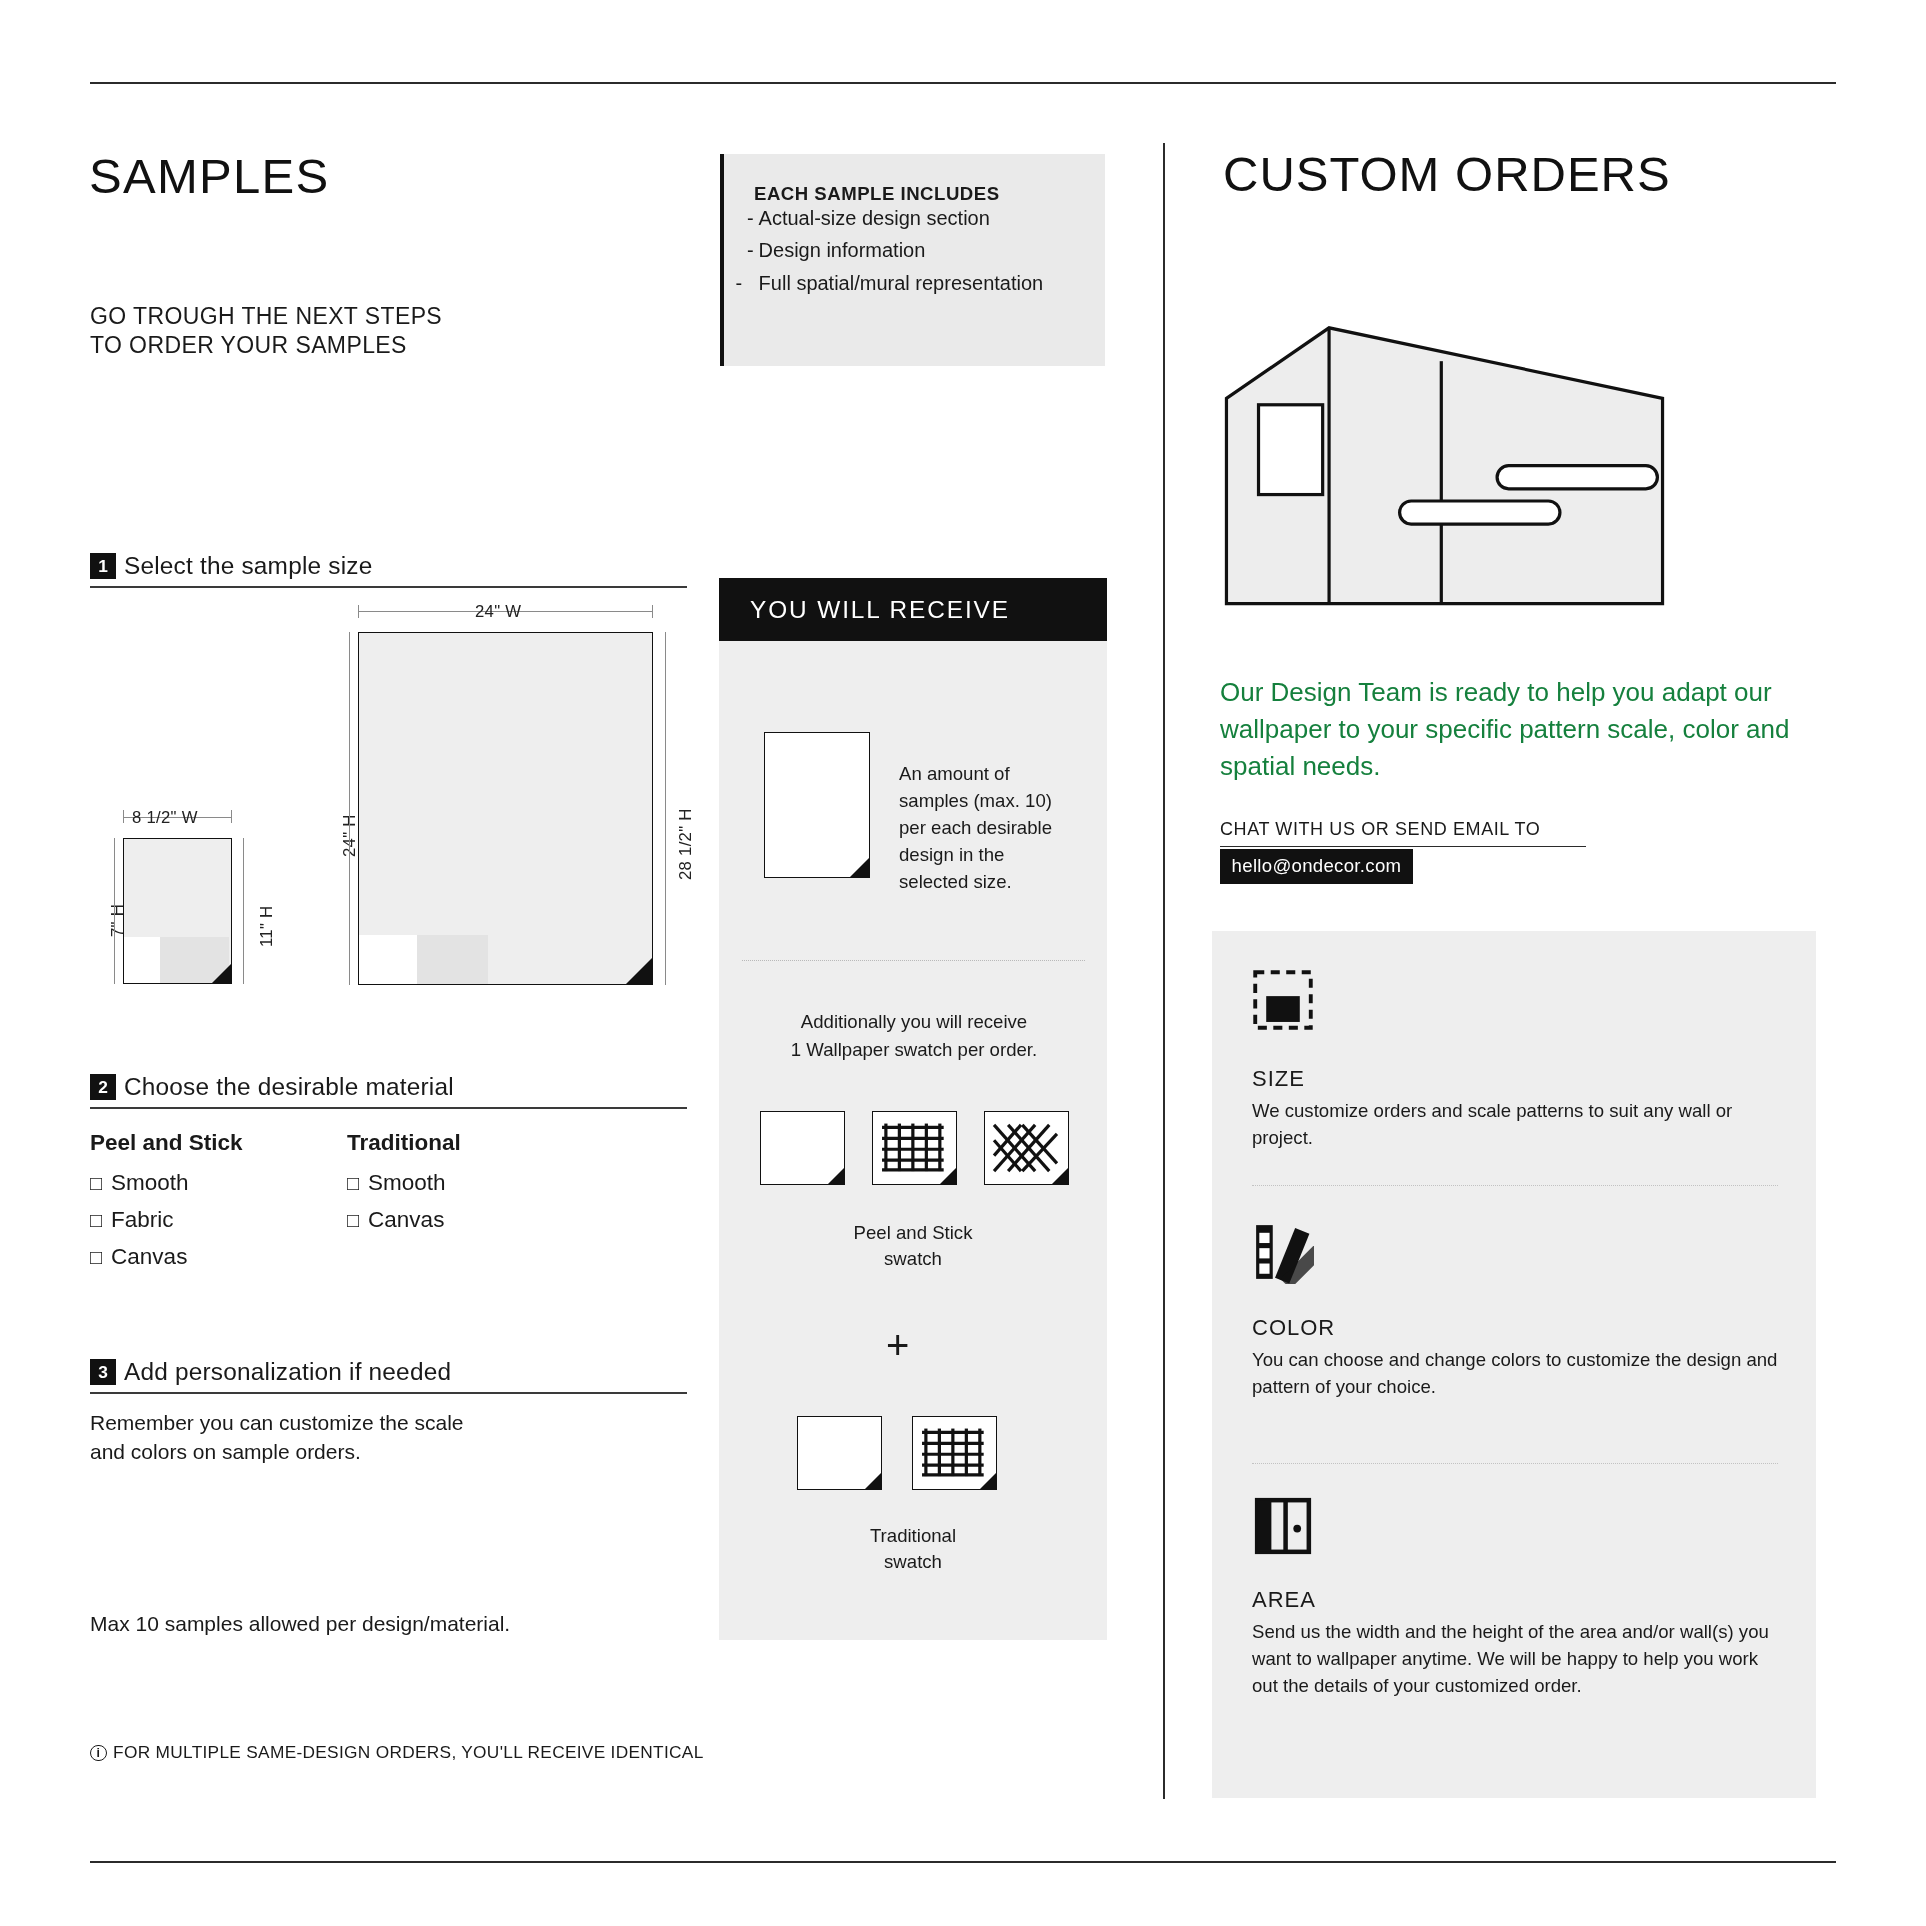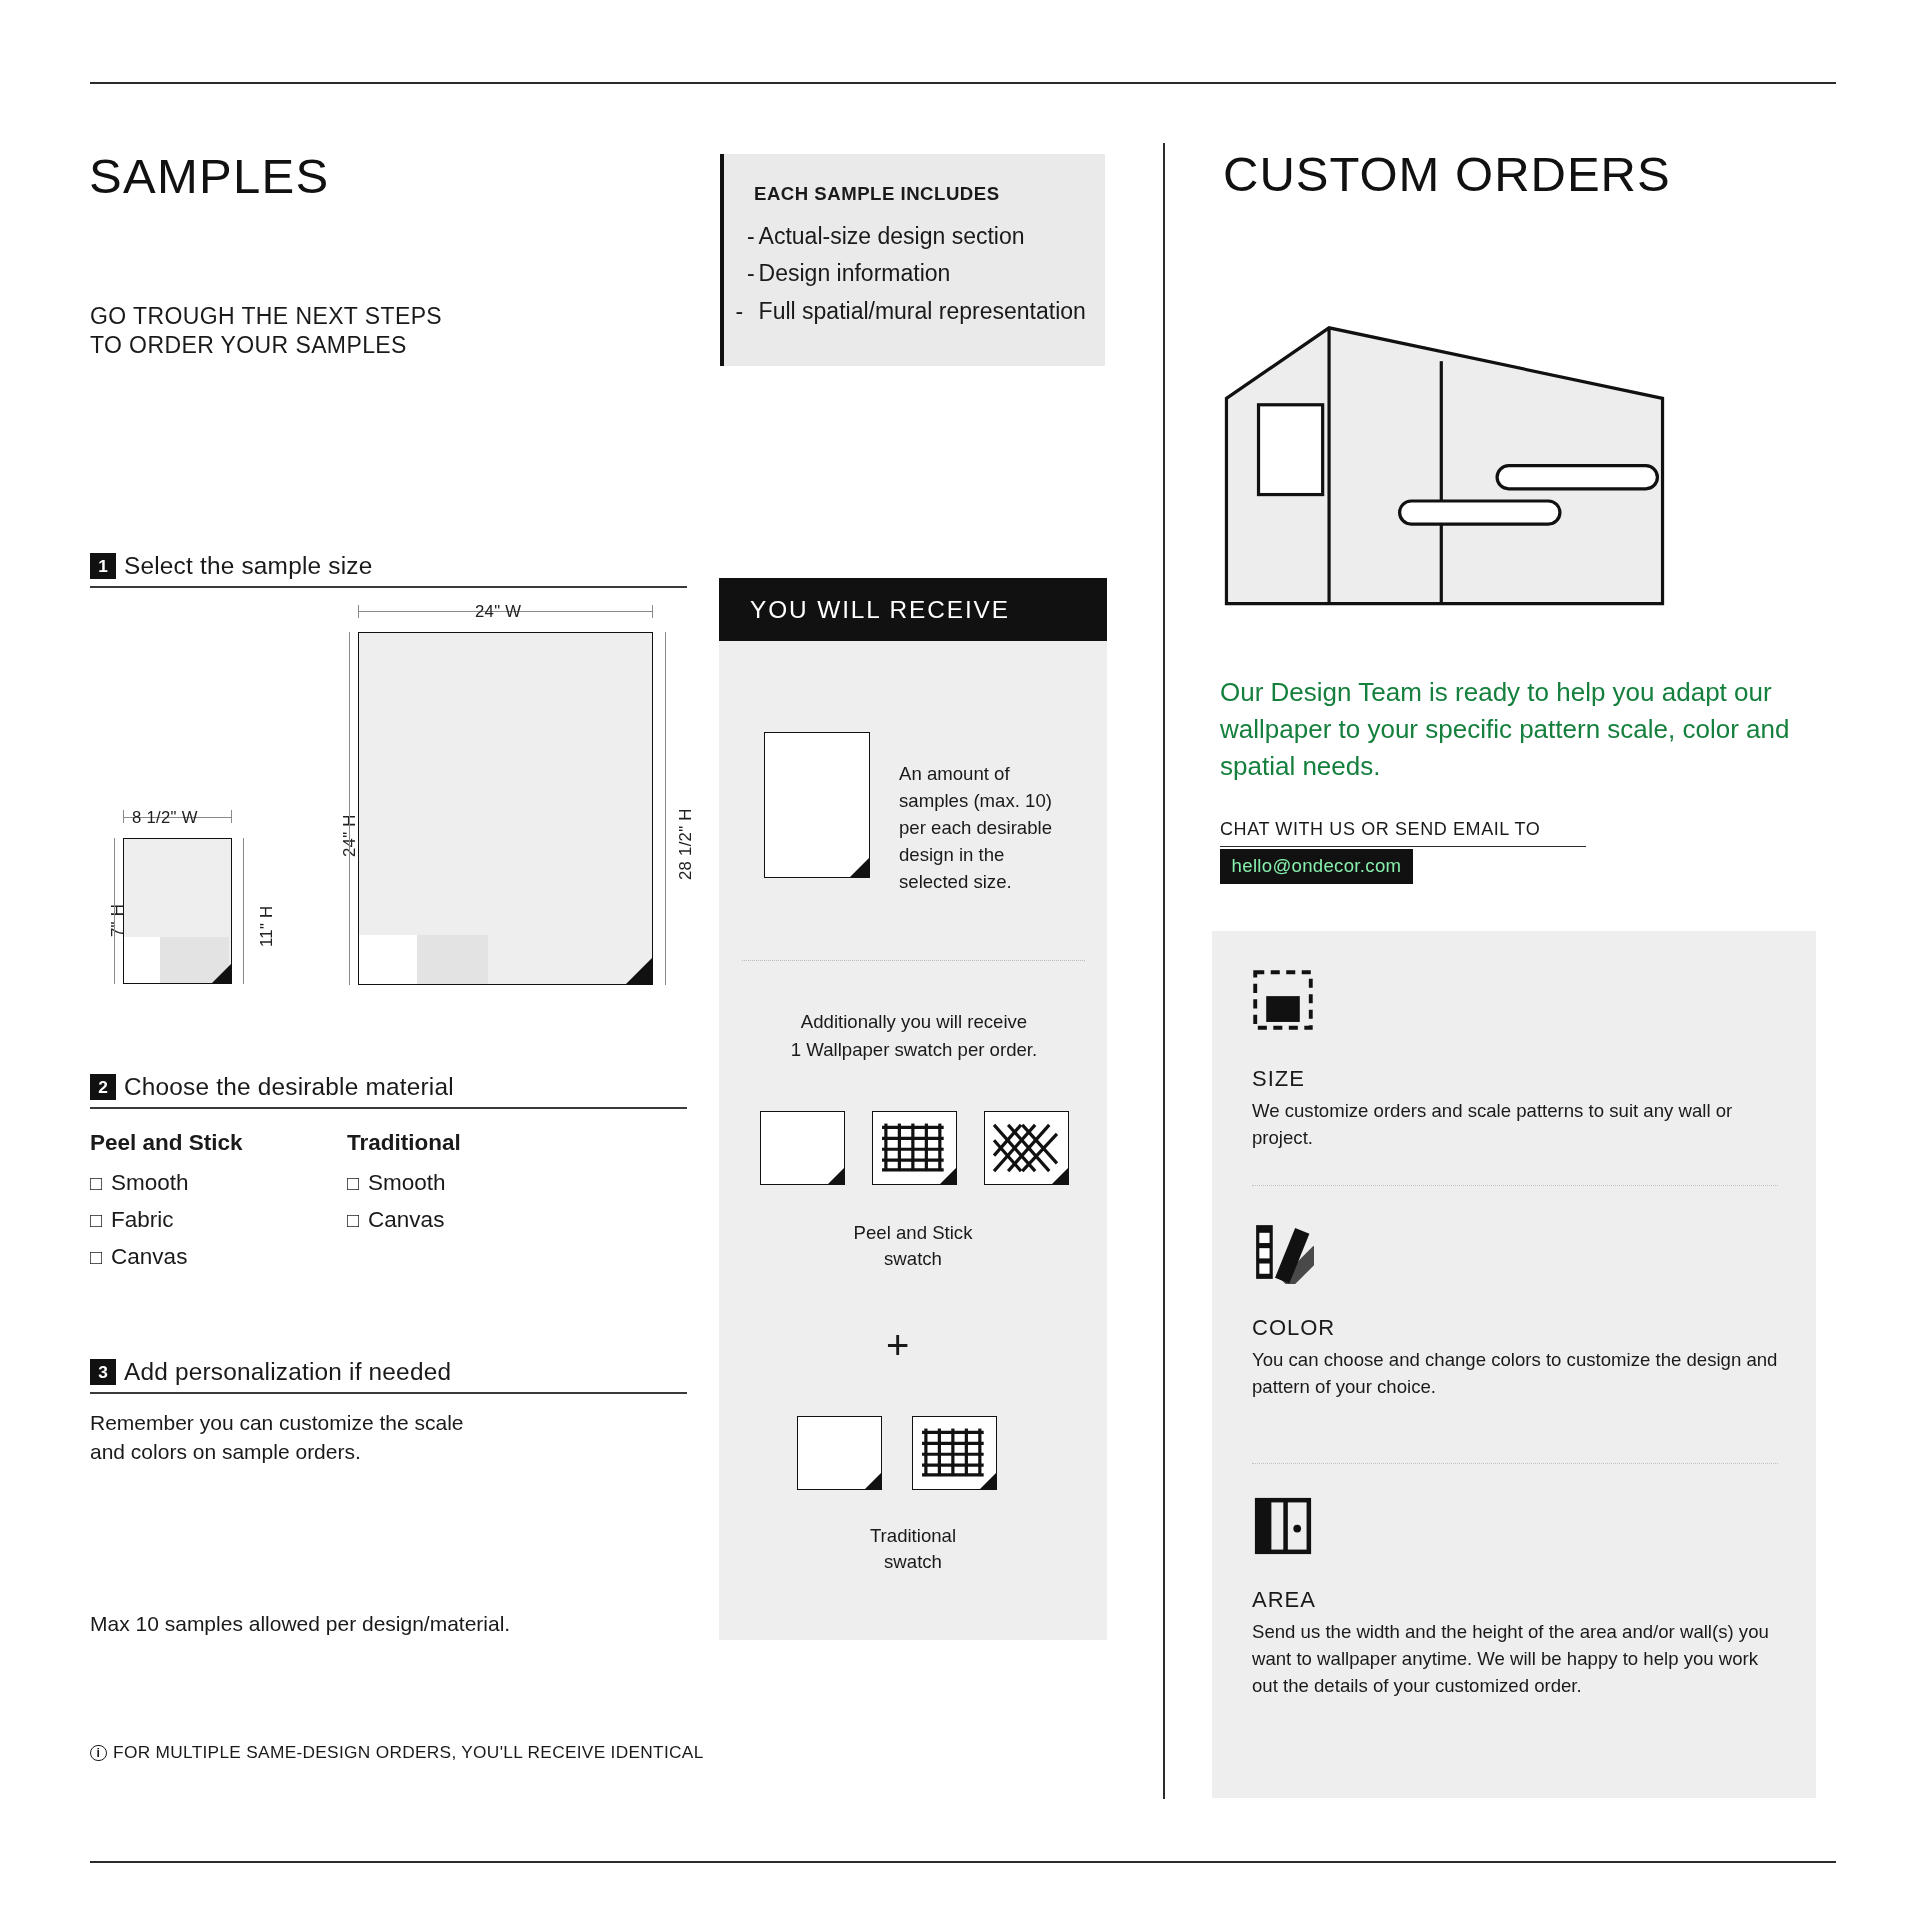--- a/index.html
+++ b/index.html
@@ -46,22 +46,22 @@
   }
   .each-sample-bar {
     position: absolute; left: 720px; top: 154px; width: 3.9px; height: 212px;
     background: #111;
   }
   .each-sample-title {
     position: absolute; left: 754px; top: 183px;
     font-size: 18.6px; font-weight: 700; letter-spacing: 0.5px;
   }
   .each-sample-list {
-    position: absolute; left: 747px; top: 218px; width: 347px;
-    font-size: 23px; line-height: 1.62;
+    position: absolute; left: 747px; top: 202px; width: 347px;
+    font-size: 20px; line-height: 1.62;
   }
   .each-sample-list .li { white-space: nowrap; }
   .each-sample-list .li.wrap { white-space: normal; }
   .dash { display:inline-block; width: 11.6px; }
 
   
   .step {
     position: absolute;
     width: 597px;
   }
@@ -182,21 +182,21 @@
   .house-wrap { position:absolute; left: 1220px; top: 315px; width: 449px; height: 295px; }
   .right-para {
     position:absolute; left: 1220px; top: 655px; width: 578px;
     font-size: 26px; line-height: 1.42; color:#15803d;margin-top:19px;
   }
   .chat-label {
     position:absolute; left: 1220px; top: 819px; font-size: 18px; letter-spacing: 0.6px;
   }
   .chat-rule { position:absolute; left: 1220px; top: 846px; width: 366px; height: 1.3px; background:#2b2b2b; }
   .email-chip {
-    position:absolute; left: 1220px; top: 849px; background:#111; color:#86efac;
+    position:absolute; left: 1220px; top: 849px; background:#111; color:#ffffff;
     font-size: 18.6px; padding: 5.8px 11.6px 7px 11.6px; letter-spacing: 0.3px;
   }
   .features-panel {
     position:absolute; left: 1212px; top: 931px; width: 604px; height: 867px;
     background:#eeeeee;
   }
   .feat-title { position:absolute; font-size: 22px; letter-spacing: 1px; }
   .feat-text { position:absolute; font-size: 18.6px; line-height: 1.44; width: 533px; }
   .feat-sep { position:absolute; left: 1252px; width: 526px; height: 0; border-top: 1.3px dotted #c2c2c2; }
 </style>

